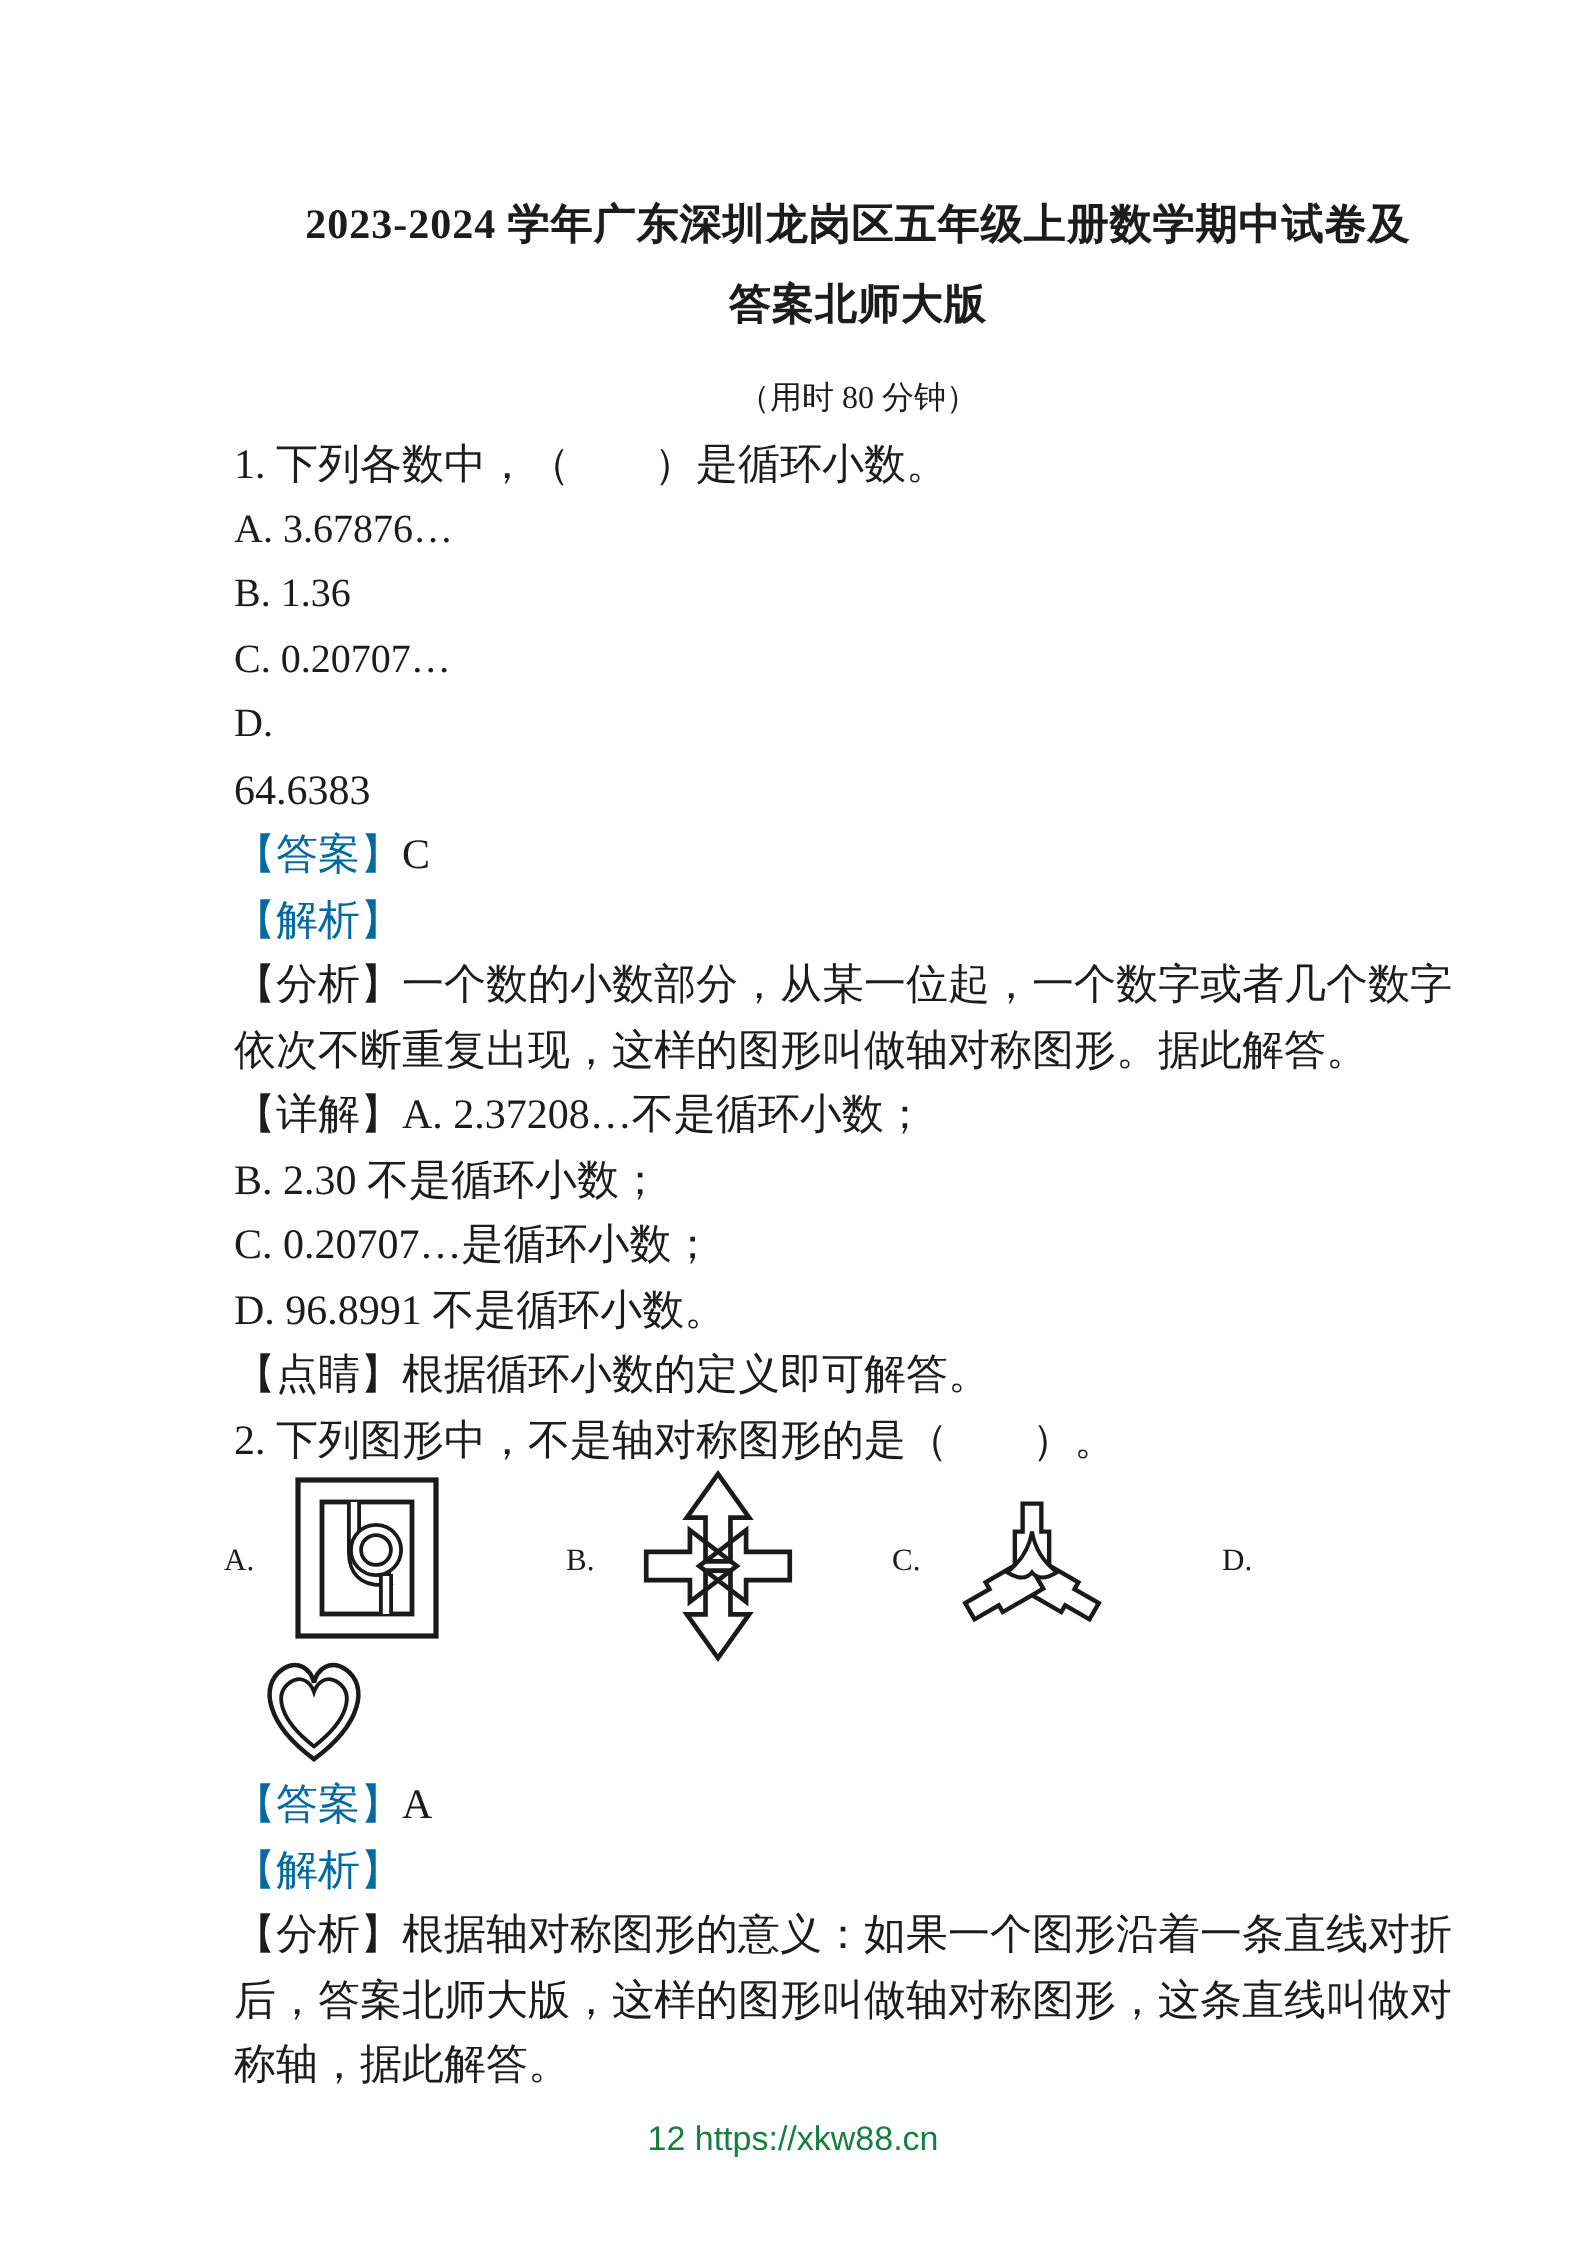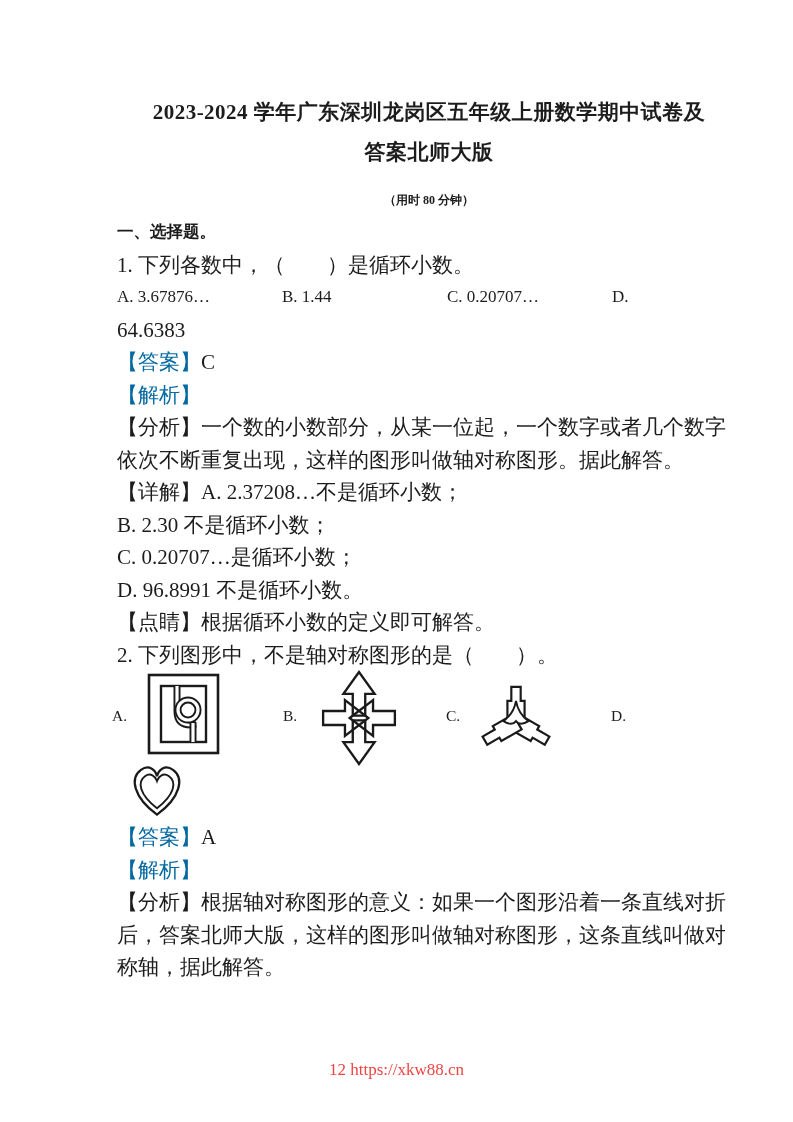--- a/index.html
+++ b/index.html
@@ -6,63 +6,62 @@
   .page{
     position:relative;
     width:793px;height:1122px;
     background:#ffffff;
     font-family:"Liberation Serif","DejaVu Serif",serif;
     color:#1c1c1c;
     overflow:hidden;
   }
   .content{padding:92px 52px 0 117px;}
   .doc-title{font-size:21px;font-weight:700;text-align:center;line-height:40px;letter-spacing:.5px;}
-  .time-note{font-size:12px;font-weight:700;text-align:center;line-height:32px;margin-top:12px;}
+  .time-note{font-size:16px;font-weight:400;text-align:center;line-height:32px;margin-top:12px;}
   .section-heading{font-size:16.5px;font-weight:700;line-height:32.5px;}
   p.line{font-size:21px;line-height:32.5px;margin:0;}
   .accent{color:#0369a1;}
-  .options-row{display:flex;font-size:17px;line-height:32.5px;}
+  .options-row{display:flex;font-size:20px;line-height:32.5px;flex-direction:column;}
   .options-row .opt{width:165px;flex:0 0 auto;}
   .options-row .opt:last-child{width:auto;}
   .figure-row{position:relative;height:100px;}
   .figure-row .opt-label{position:absolute;top:36px;font-size:15.5px;}
   .figure-row svg{position:absolute;}
   .lbl-a{left:-5px;} .lbl-b{left:166px;} .lbl-c{left:329px;} .lbl-d{left:494px;}
   .fig-a{left:30px;top:2px;} .fig-b{left:203px;top:-4px;} .fig-c{left:360px;top:6px;}
   .heart-row{position:relative;height:64px;margin-top:-14px;}
   .heart-row svg{position:absolute;left:8px;top:0;}
   .page-footer{
     position:absolute;left:0;right:0;bottom:42px;
-    text-align:center;color:#ef4444;
-    font-family:Liberation Serif, serif;
+    text-align:center;color:#15803d;
+    font-family:Liberation Sans, sans-serif;
     font-size:17px;
     margin-top:31px;
   }
   svg .ln{fill:none;stroke:#1a1a1a;}
 </style>
 </head>
 <body>
 
 <div class="page">
   <div class="content">
 
     <div class="doc-title">
       <div>2023-2024 学年广东深圳龙岗区五年级上册数学期中试卷及</div>
       <div>答案北师大版</div>
     </div>
 
     <div class="time-note">（用时 80 分钟）</div>
 
-    <div class="section-heading">一、选择题。</div>
 
     <p class="line">1. 下列各数中，（　　）是循环小数。</p>
 
     <div class="options-row">
       <span class="opt">A. 3.67876…</span>
-      <span class="opt">B. 1.44</span>
+      <span class="opt">B. 1.36</span>
       <span class="opt">C. 0.20707…</span>
       <span class="opt">D.</span>
     </div>
     <p class="line">64.6383</p>
 
     <p class="line"><span class="accent">【答案】</span><span>C</span></p>
     <p class="line"><span class="accent">【解析】</span></p>
     <p class="line">【分析】一个数的小数部分，从某一位起，一个数字或者几个数字依次不断重复出现，这样的图形叫做轴对称图形。据此解答。</p>
     <p class="line">【详解】A. 2.37208…不是循环小数；</p>
     <p class="line">B. 2.30 不是循环小数；</p>

